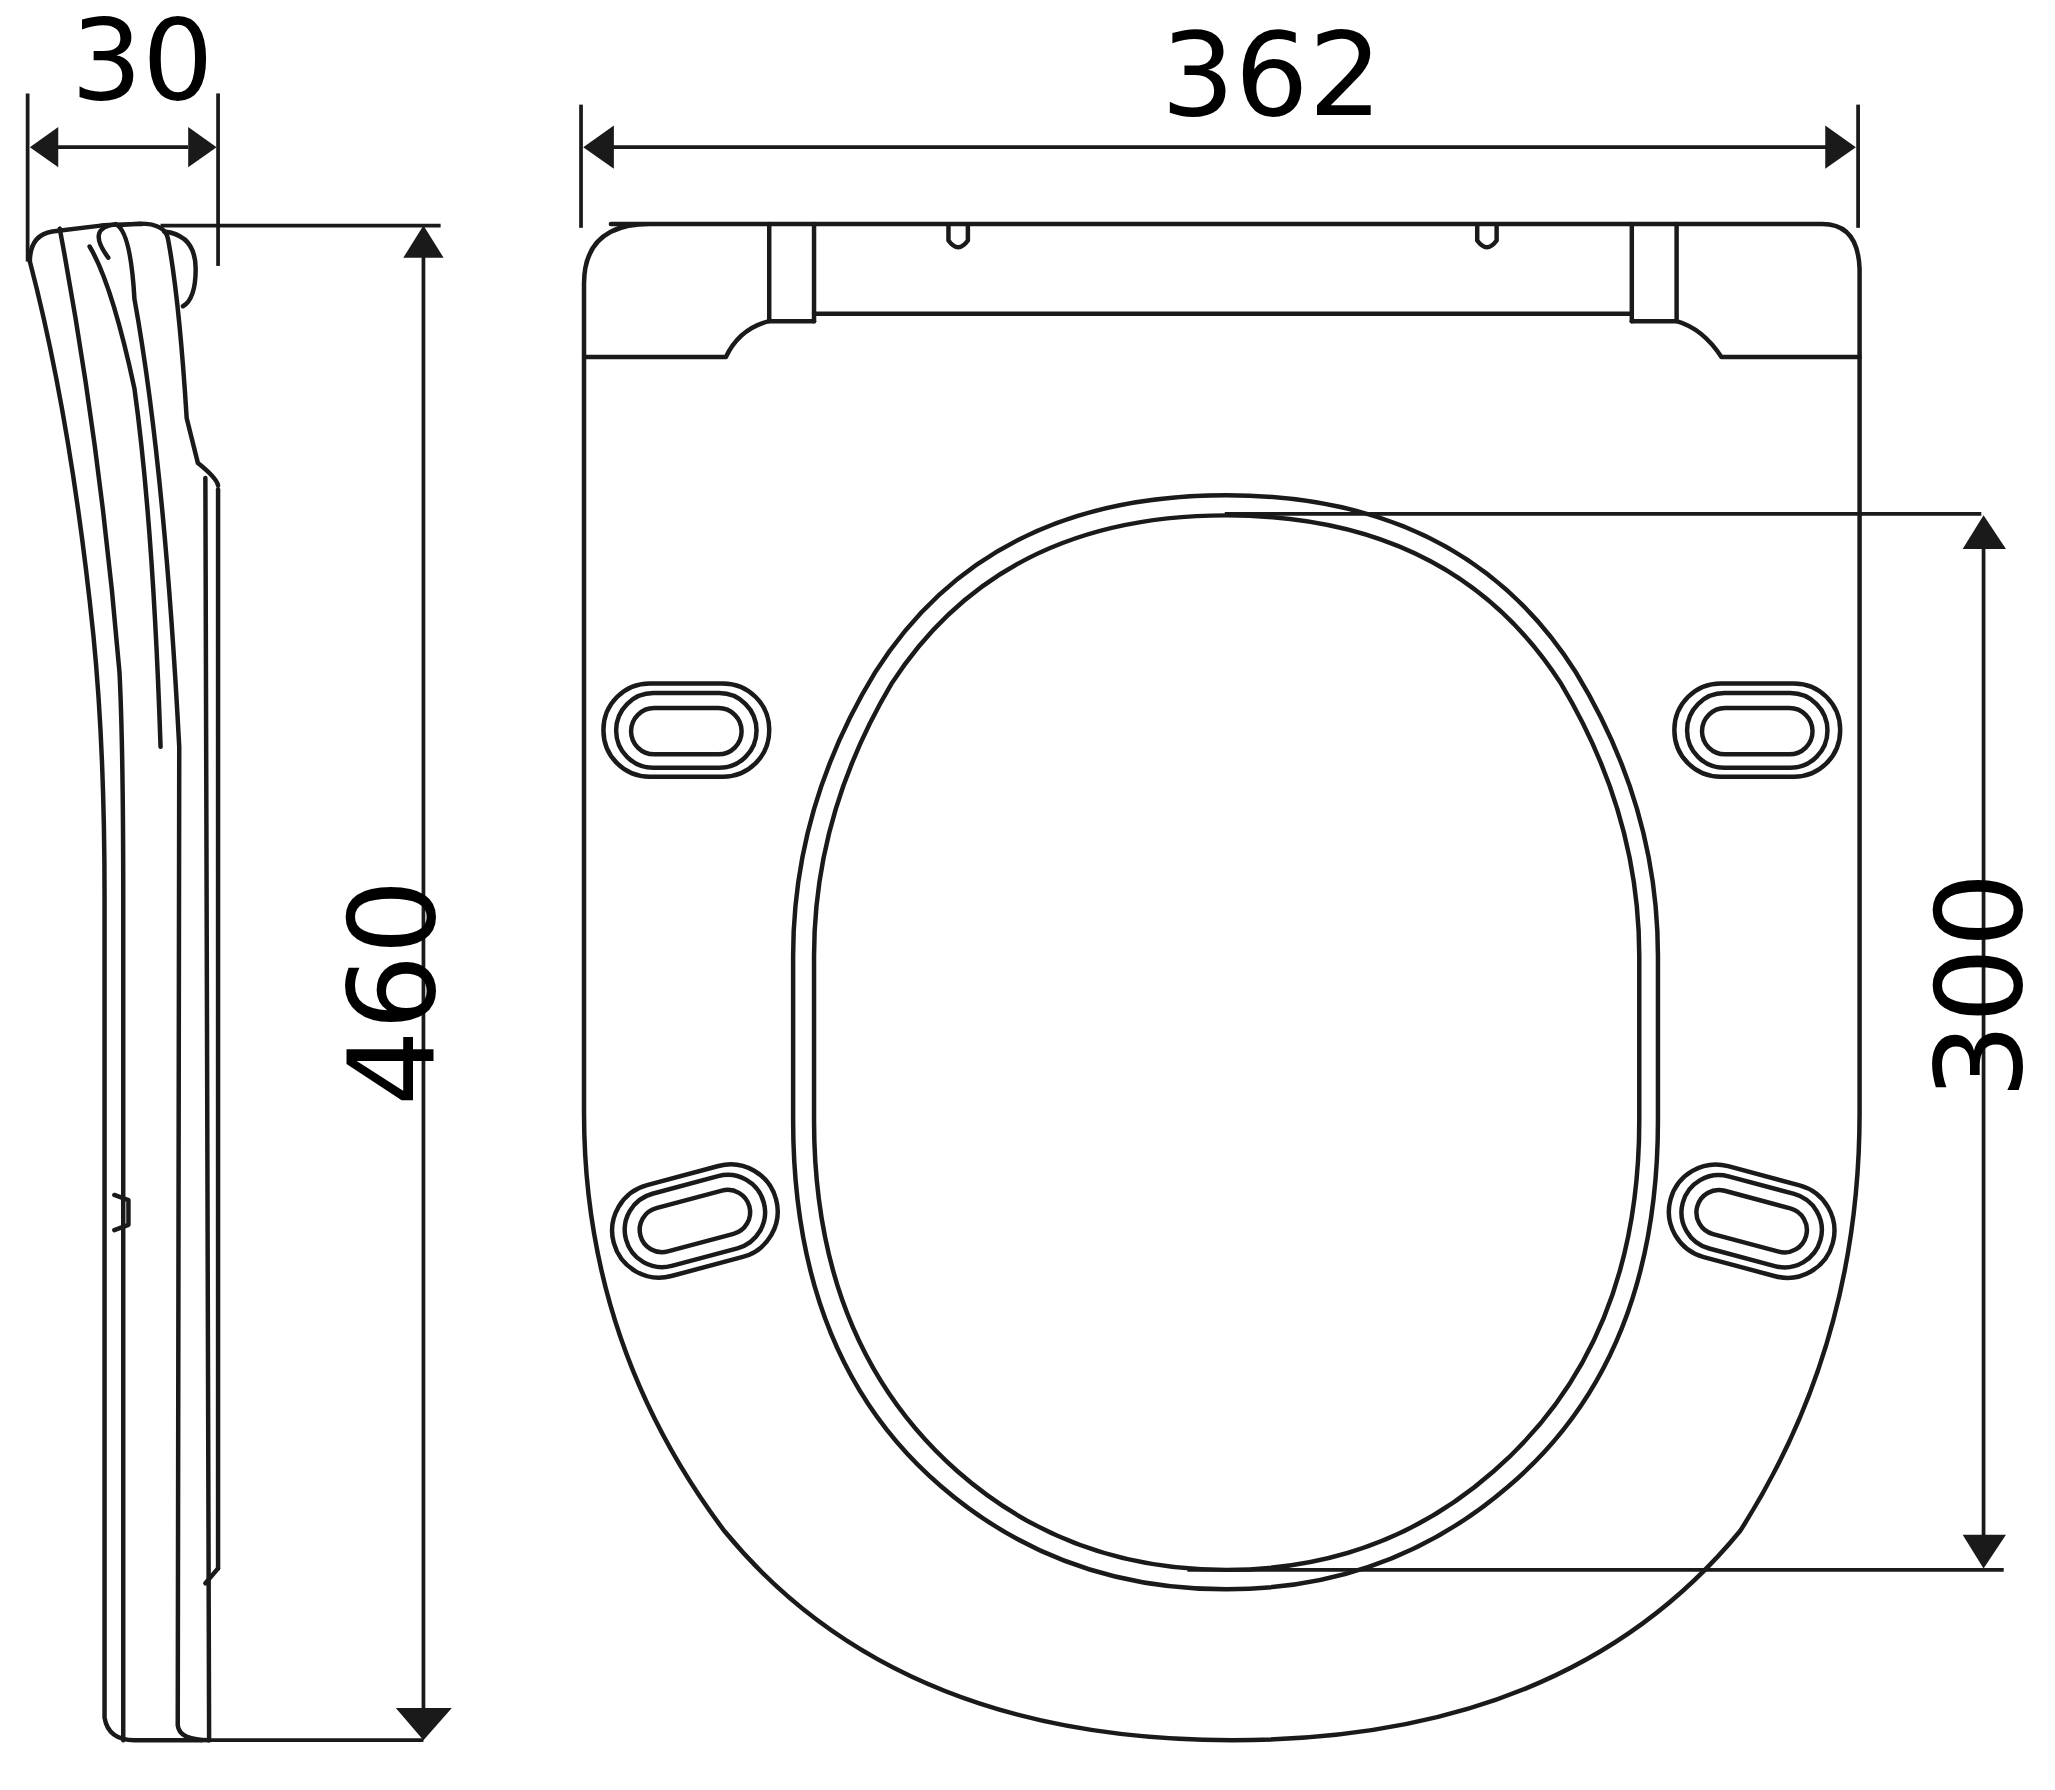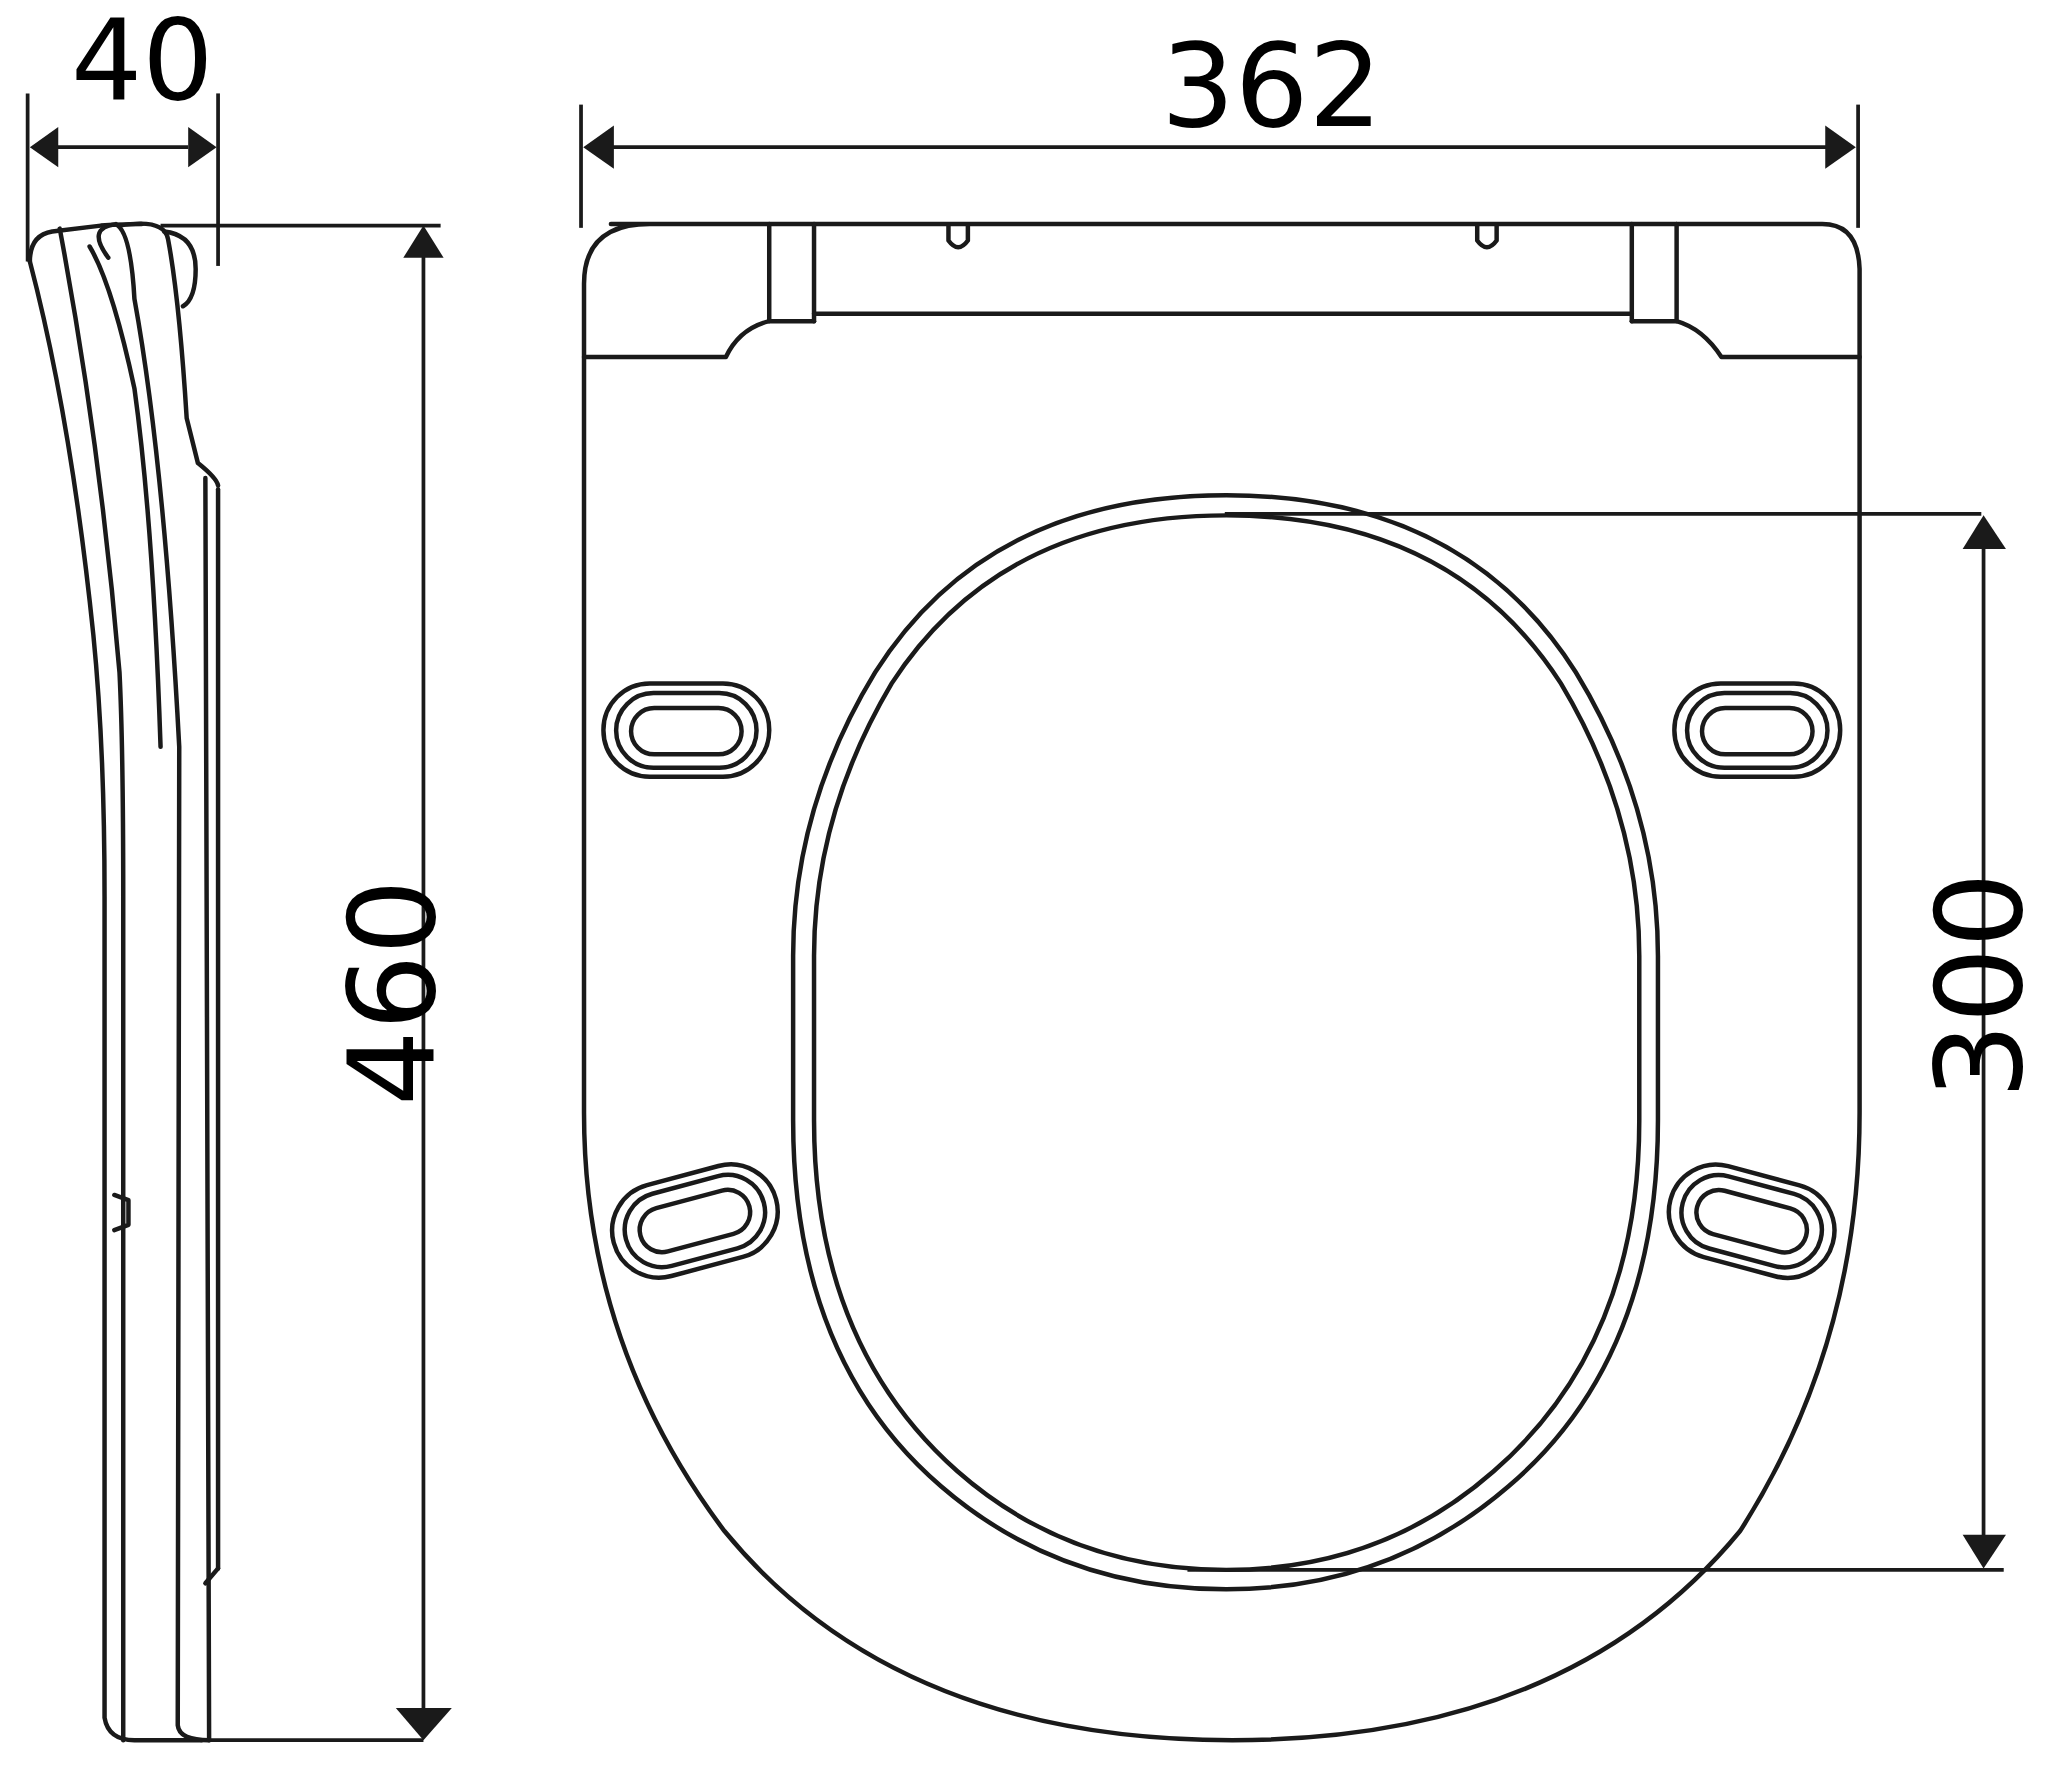--- a/index.html
+++ b/index.html
@@ -101,17 +101,17 @@
       <rect class="ln" x="855" y="1605" width="151" height="60" rx="30"></rect>
     </g>
     <g transform="rotate(15 2345 1635)">
       <rect class="ln" x="2233" y="1572" width="225" height="126" rx="63"></rect>
       <rect class="ln" x="2250" y="1585" width="191" height="100" rx="50"></rect>
       <rect class="ln" x="2270" y="1605" width="151" height="60" rx="30"></rect>
     </g>
   </g>
 </svg>
 
-<div class="lbl" style="left:71px; top:3.7px; font-size:112px;">40</div>
+<div class="lbl" style="left:71px; top:3.7px; font-size:112px;">30</div>
 <div class="lbl" style="left:280px; top:933px; transform:rotate(-90deg); font-size:119px;">460</div>
-<div class="lbl" style="left:1161px; top:28px; font-size:116px;">362</div>
+<div class="lbl" style="left:1161px; top:17px; font-size:116px;">362</div>
 <div class="lbl" style="left:1867px; top:926px; transform:rotate(-90deg); font-size:119px;">300</div>
 
 
 </body></html>

